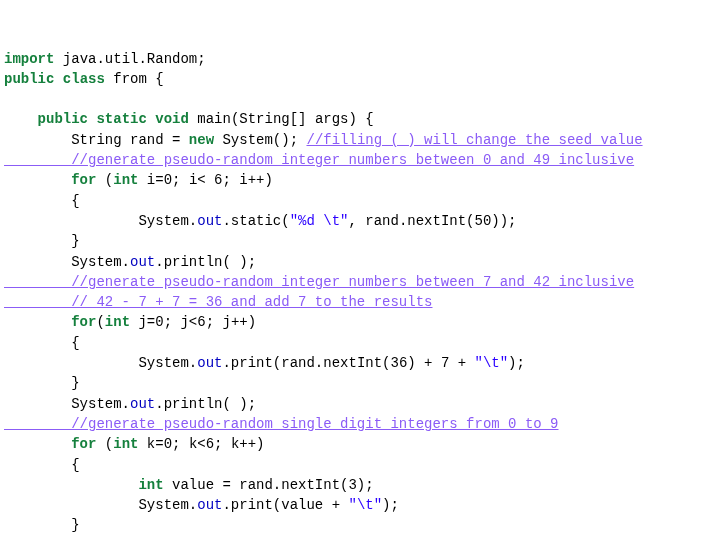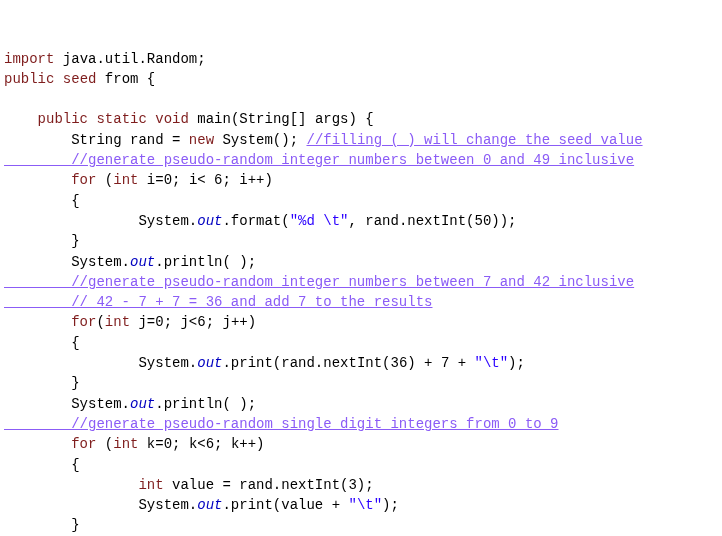--- a/index.html
+++ b/index.html
@@ -6,37 +6,37 @@
     margin: 0;
     padding: 8px 4px;
     background: #ffffff;
     font-family: Consolas, "Courier New", monospace;
     font-size: 14px;
     line-height: 1.45;
     color: #000000;
     white-space: pre;
     overflow: hidden;
   }
-  .kw   { color: #7f1d1d; font-weight: normal; margin-top: 31px; }      
+  .kw   { color: #15803d; font-weight: bold; margin-top: 31px; }      
   .cm   { color: #8b5cf6; text-decoration: underline; }                          
   .str  { color: #2a00ff; }                          
-  .sfld { color: #0000c0; font-style: italic; }
+  .sfld { color: #0000c0; }
 </style>
 </head>
 <body>
 
 <div><span class="kw">import</span><span> java.util.Random;</span>
-<span class="kw">public</span> <span class="kw">seed</span><span> from {</span>
+<span class="kw">public</span> <span class="kw">class</span><span> from {</span>
 
     <span class="kw">public</span> <span class="kw">static</span> <span class="kw">void</span><span> main(String[] args) {</span>
 <span>        String rand = </span><span class="kw">new</span><span> System(); </span><span class="cm">//filling ( ) will change the seed value</span>
 <span class="cm">        //generate pseudo-random integer numbers between 0 and 49 inclusive</span>
         <span class="kw">for</span><span> (</span><span class="kw">int</span><span> i=0; i&lt; 6; i++)</span>
 <span>        {</span>
-<span>                System.</span><span class="sfld">out</span><span>.format(</span><span class="str">"%d \t"</span><span>, rand.nextInt(50));</span>
+<span>                System.</span><span class="sfld">out</span><span>.static(</span><span class="str">"%d \t"</span><span>, rand.nextInt(50));</span>
 <span>        }</span>
 <span>        System.</span><span class="sfld">out</span><span>.println( );</span>
 <span class="cm">        //generate pseudo-random integer numbers between 7 and 42 inclusive</span>
 <span class="cm">        // 42 - 7 + 7 = 36 and add 7 to the results</span>
         <span class="kw">for</span><span>(</span><span class="kw">int</span><span> j=0; j&lt;6; j++)</span>
 <span>        {</span>
 <span>                System.</span><span class="sfld">out</span><span>.print(rand.nextInt(36) + 7 + </span><span class="str">"\t"</span><span>);</span>
 <span>        }</span>
 <span>        System.</span><span class="sfld">out</span><span>.println( );</span>
 <span class="cm">        //generate pseudo-random single digit integers from 0 to 9</span>

